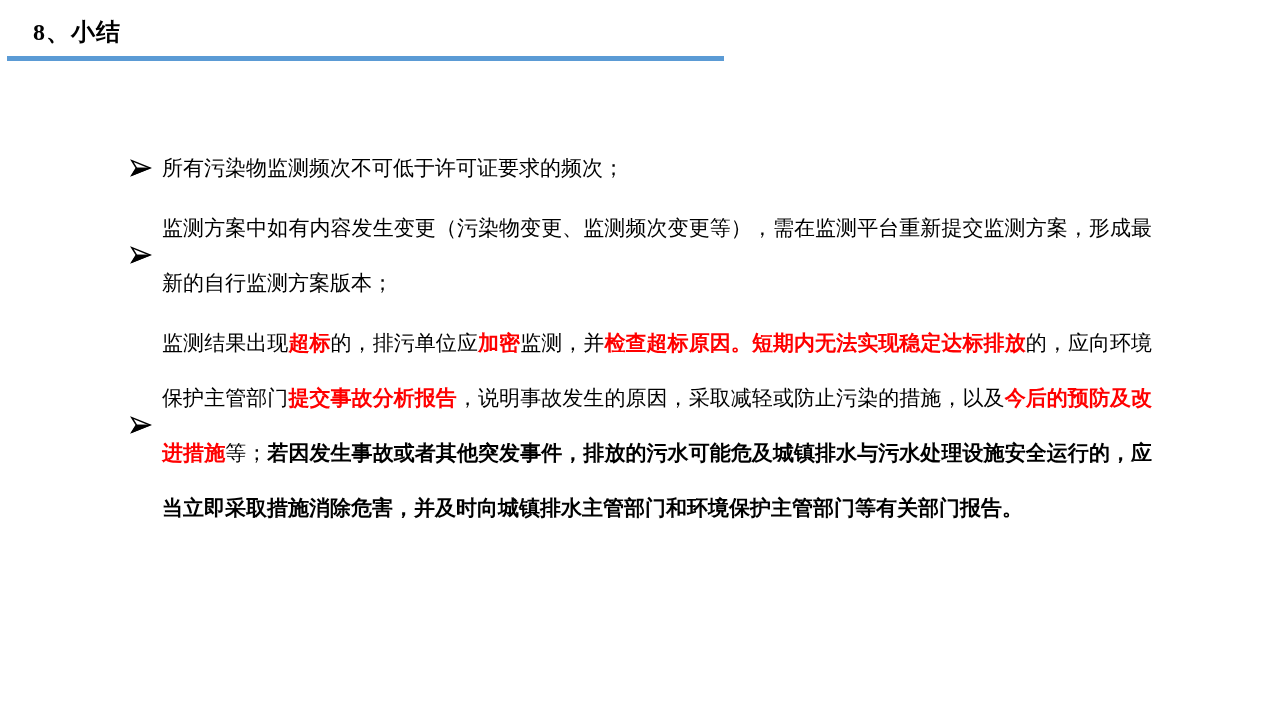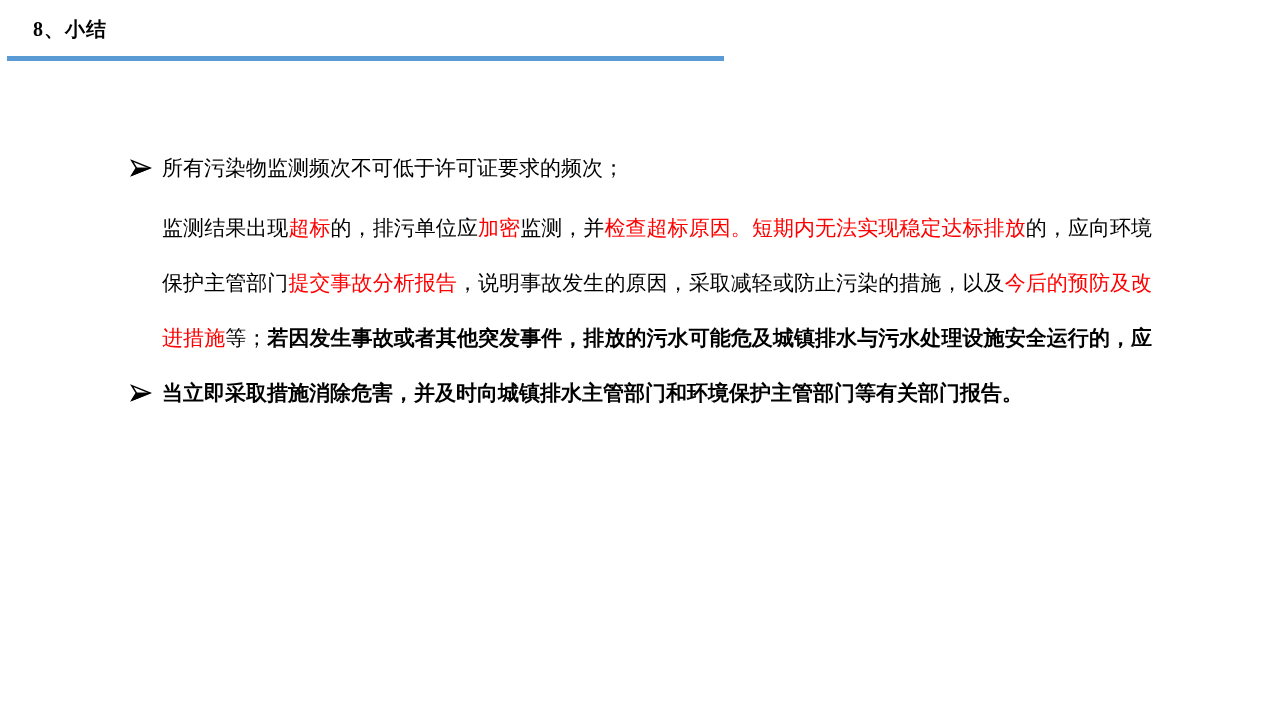--- a/index.html
+++ b/index.html
@@ -11,63 +11,63 @@
     overflow: hidden;
   }
   .slide { position: absolute; inset: 0; background: #ffffff; }
 
   .slide-title {
     position: absolute;
     left: 33px;
     top: 16px;
     font-family: "Liberation Serif", "DejaVu Serif", serif;
     font-weight: 700;
-    font-size: 20px;
+    font-size: 24px;
     color: #000000;
     letter-spacing: 1px;
     white-space: nowrap;
   }
   .title-underline {
     position: absolute;
     left: 7px;
     top: 56px;
     width: 717px;
     height: 5px;
   }
 
   .bullet-list {
     position: absolute;
     left: 130px;
     top: 140px;
     width: 1022px;
   }
   .bullet {
     display: flex;
-    align-items: flex-end;
+    align-items: center;
     margin-bottom: 5px;
   }
   .marker {
     flex: 0 0 32px;
     width: 32px;
     height: 55px;
     display: flex;
     align-items: center;
   }
   .marker svg { display: block; }
   .btext {
     flex: 1 1 auto;
     font-size: 21px;
     line-height: 55px;
     color: #000000;
     text-align: justify;
     text-justify: inter-ideograph;
   }
   .seg-normal { color: #000000; font-weight: 400; }
   .seg-bold   { color: #000000; font-weight: 700; }
-  .seg-red-bold { color: #ff0000; font-weight: 400; }
+  .seg-red-bold { color: #ff0000; font-weight: 700; }
 </style>
 </head>
 <body>
 
 <div class="slide">
   <h1 class="slide-title">8、小结</h1>
   <div class="title-underline" style="background: rgb(91, 155, 213);"></div>
   <div class="bullet-list">
       <div class="bullet">
         <span class="marker">
@@ -78,16 +78,25 @@
         </span>
         <div class="btext"><span class="seg-normal">所有污染物监测频次不可低于许可证要求的频次；</span></div>
       </div>
       <div class="bullet">
         <span class="marker">
           <svg width="22" height="22" viewBox="0 0 24 24">
             <path d="M2 4 L22 12 L2 20 L7 12 Z" fill="#ffffff" stroke="#000000" stroke-width="1.6" stroke-linejoin="miter"></path>
             <path d="M22 12 L2 20 L7 12 Z" fill="#000000" stroke="#000000" stroke-width="1"></path>
           </svg>
         </span>
+        <div class="btext"><span class="seg-normal">监测方案中如有内容发生变更（污染物变更、监测频次变更等），需在监测平台重新提交监测方案，形成最新的自行监测方案版本；</span></div>
+      </div>
+      <div class="bullet">
+        <span class="marker">
+          <svg width="22" height="22" viewBox="0 0 24 24">
+            <path d="M2 4 L22 12 L2 20 L7 12 Z" fill="#ffffff" stroke="#000000" stroke-width="1.6" stroke-linejoin="miter"></path>
+            <path d="M22 12 L2 20 L7 12 Z" fill="#000000" stroke="#000000" stroke-width="1"></path>
+          </svg>
+        </span>
         <div class="btext"><span class="seg-normal">监测结果出现</span><span class="seg-red-bold">超标</span><span class="seg-normal">的，排污单位应</span><span class="seg-red-bold">加密</span><span class="seg-normal">监测，并</span><span class="seg-red-bold">检查超标原因。</span><span class="seg-red-bold">短期内无法实现稳定达标排放</span><span class="seg-normal">的，应向环境保护主管部门</span><span class="seg-red-bold">提交事故分析报告</span><span class="seg-normal">，说明事故发生的原因，采取减轻或防止污染的措施，以及</span><span class="seg-red-bold">今后的预防及改进措施</span><span class="seg-normal">等；</span><span class="seg-bold">若因发生事故或者其他突发事件，排放的污水可能危及城镇排水与污水处理设施安全运行的，应当立即采取措施消除危害，并及时向城镇排水主管部门和环境保护主管部门等有关部门报告。</span></div>
       </div>
     </div>
 </div>
 
 </body></html>

